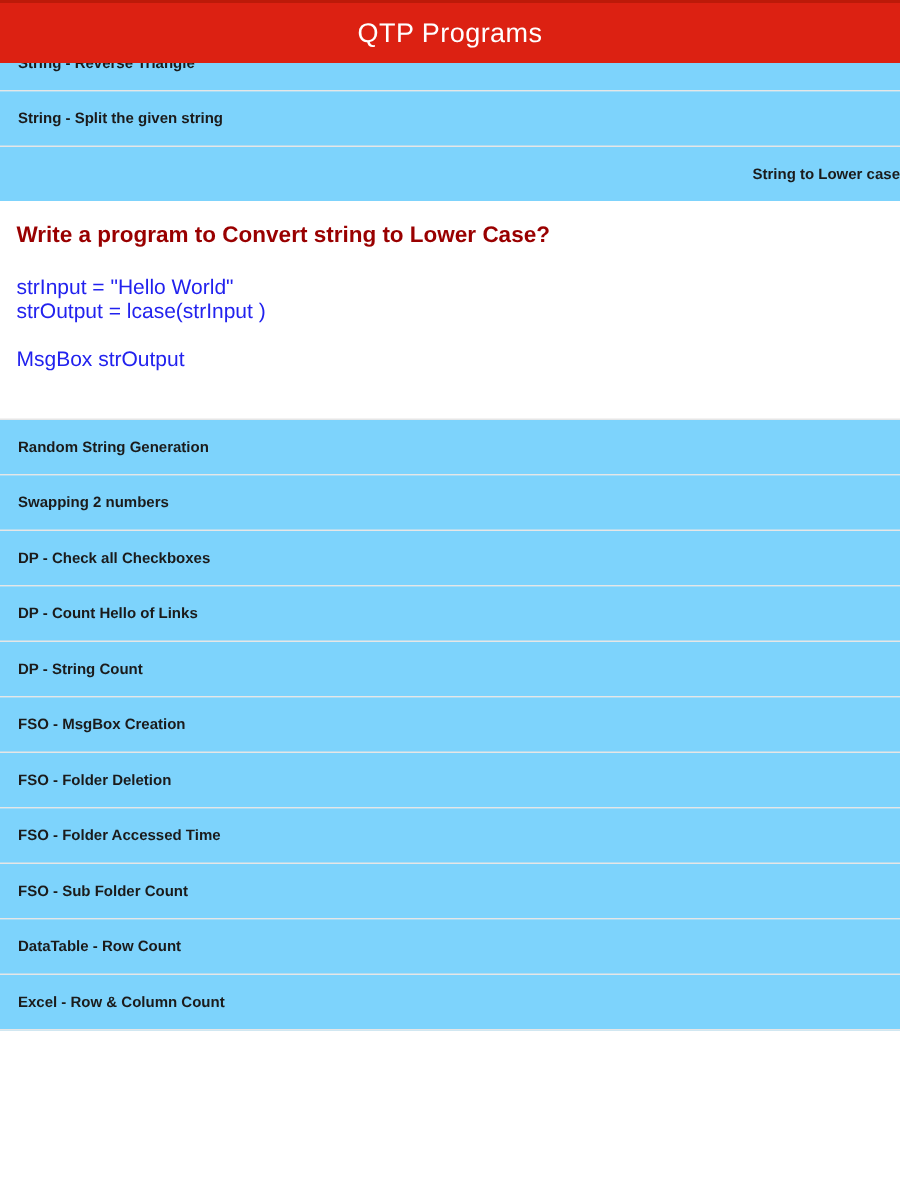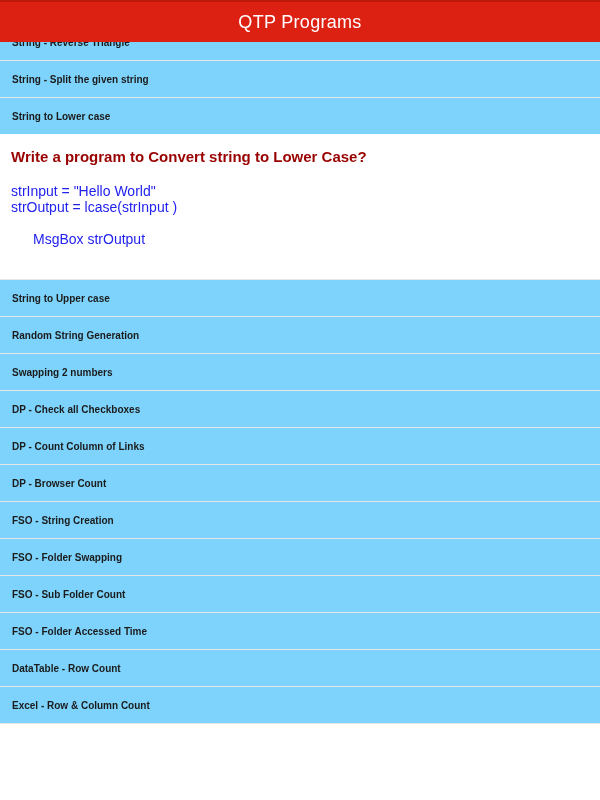--- a/index.html
+++ b/index.html
@@ -47,40 +47,40 @@
     padding-left: 12px;
     font-size: 10px;
     font-weight: 700;
     color: var(--item_text, #1b1b1b);
     border-bottom: 1px solid var(--separator, #e6e6e6);
     cursor: pointer;
     background: #7dd3fc;
   }
   .row.expanded {
     border-bottom: none;
+    justify-content: flex-end;
   }
   .detail {
     padding: 14px 3px 32px 11px;
     border-bottom: 1px solid var(--separator, #e6e6e6);
   }
   .question {
     color: var(--question_text, #990000);
     font-size: 15px;
     font-weight: 700;
     line-height: 18px;
   }
   .code-block {
     margin-top: 17px;
   }
   .code-group {
     margin: 0 0 16px 0;
   }
   .code-group:last-child {
     margin-bottom: 0;
-    margin-left: 22px;
   }
   .code-line {
     color: var(--code_text, #2222EE);
     font-size: 14px;
     font-weight: 400;
     line-height: 16px;
     white-space: pre;
   }
 </style>
 </head>
@@ -108,48 +108,45 @@
           <div class="code-group">
             <div class="code-line">strInput = "Hello World"</div>
             <div class="code-line">strOutput = lcase(strInput )</div>
           </div>
           <div class="code-group">
             <div class="code-line">MsgBox strOutput</div>
           </div>
         </div>
       </div>
       <div class="row">
-        <span>String to Upper case</span>
-      </div>
-      <div class="row">
         <span>Random String Generation</span>
       </div>
       <div class="row">
         <span>Swapping 2 numbers</span>
       </div>
       <div class="row">
         <span>DP - Check all Checkboxes</span>
       </div>
       <div class="row">
-        <span>DP - Count Column of Links</span>
+        <span>DP - Count Hello of Links</span>
       </div>
       <div class="row">
-        <span>DP - Browser Count</span>
+        <span>DP - String Count</span>
       </div>
       <div class="row">
-        <span>FSO - String Creation</span>
+        <span>FSO - MsgBox Creation</span>
       </div>
       <div class="row">
-        <span>FSO - Folder Swapping</span>
+        <span>FSO - Folder Deletion</span>
+      </div>
+      <div class="row">
+        <span>FSO - Folder Accessed Time</span>
       </div>
       <div class="row">
         <span>FSO - Sub Folder Count</span>
-      </div>
-      <div class="row">
-        <span>FSO - Folder Accessed Time</span>
       </div>
       <div class="row">
         <span>DataTable - Row Count</span>
       </div>
       <div class="row">
         <span>Excel - Row &amp; Column Count</span>
       </div>
     </div>
 </div>
 

